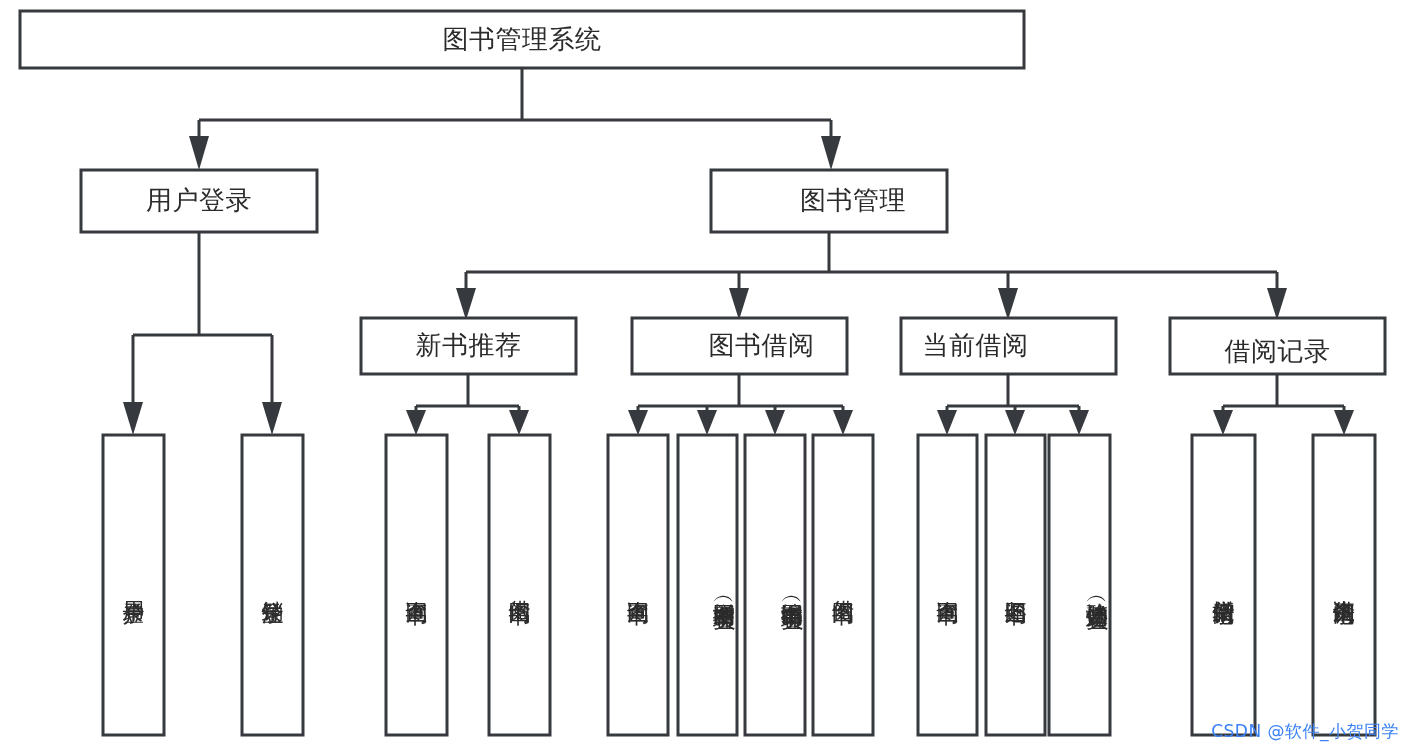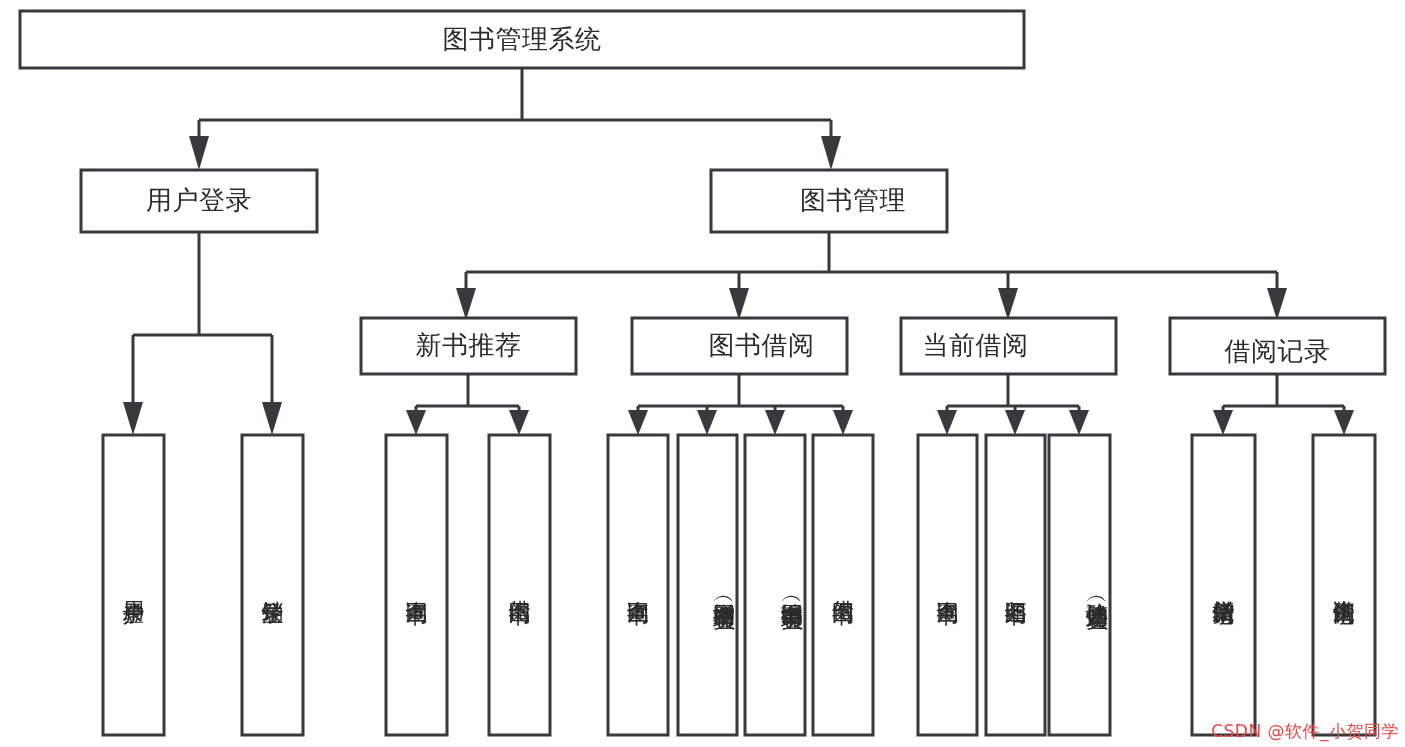--- a/index.html
+++ b/index.html
@@ -68,21 +68,21 @@
     white-space: nowrap;
     pointer-events: none;
   }
   .node-label-v.centered {
     align-items: center;
   }
   .watermark {
     position: absolute;
     right: 6px;
     bottom: 4px;
-    color: #ef4444;
+    color: #3b82f6;
     font-size: 17px;
     letter-spacing: 0.5px;
     white-space: nowrap;
     pointer-events: none;
   }
 </style>
 </head>
 <body>
 
 <div id="diagram-root">

